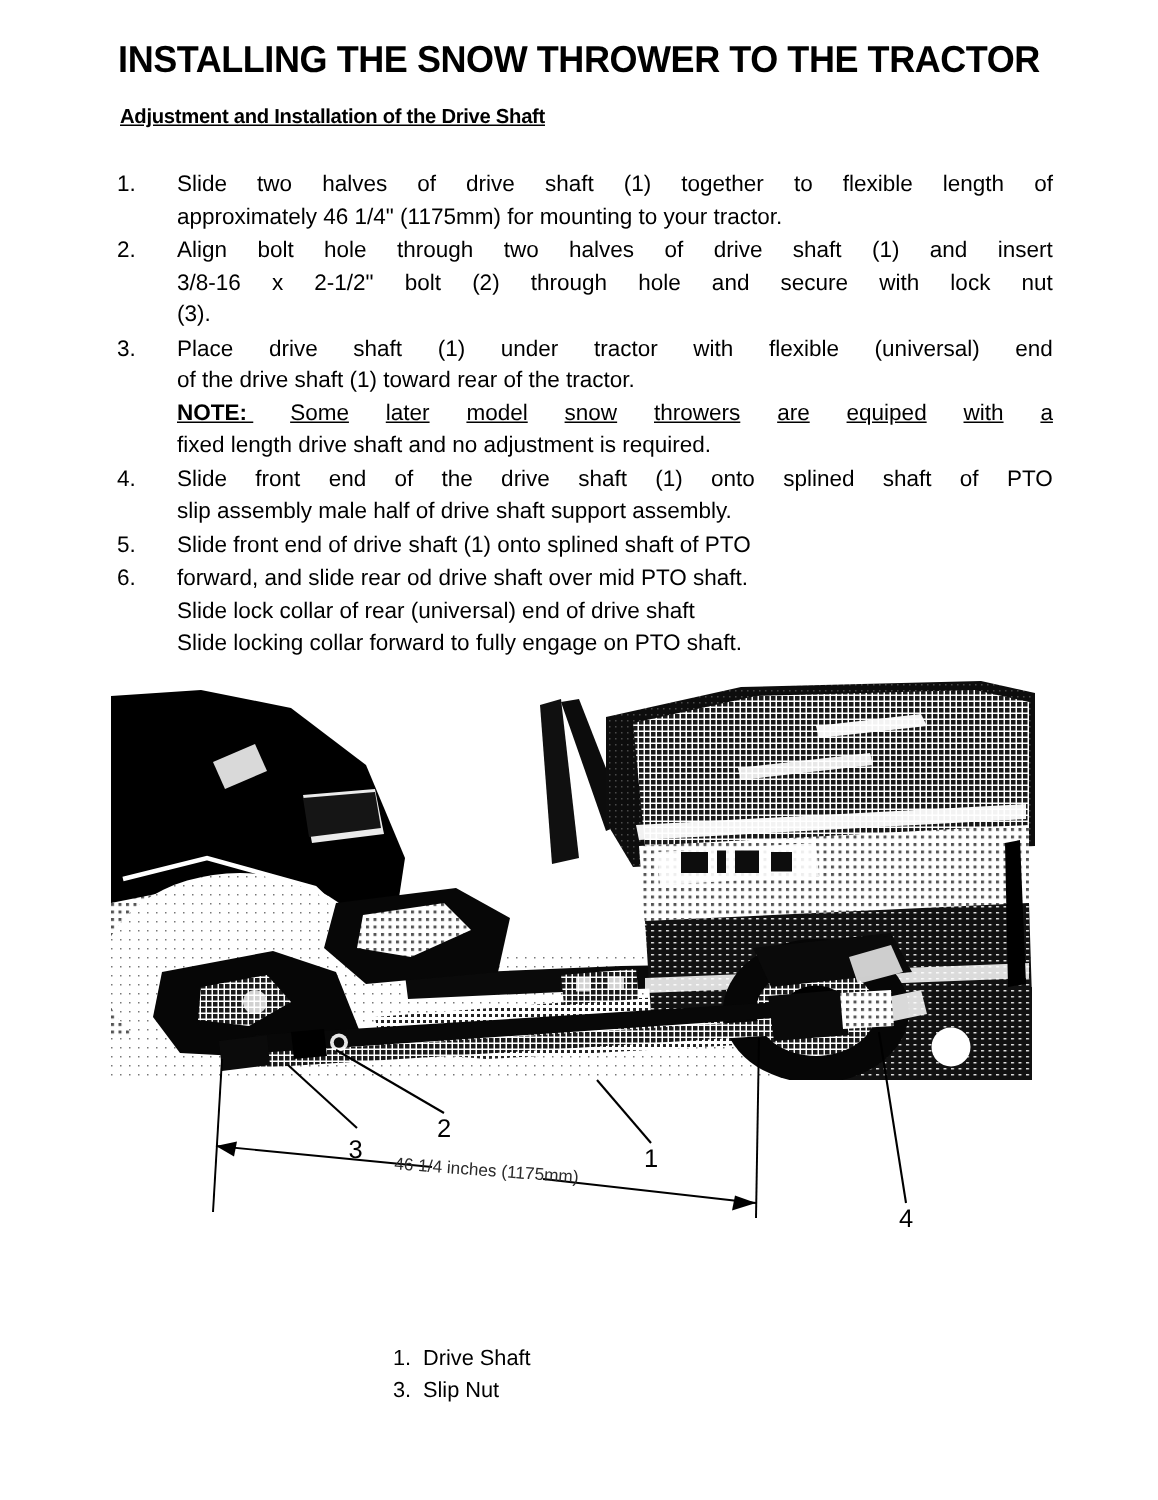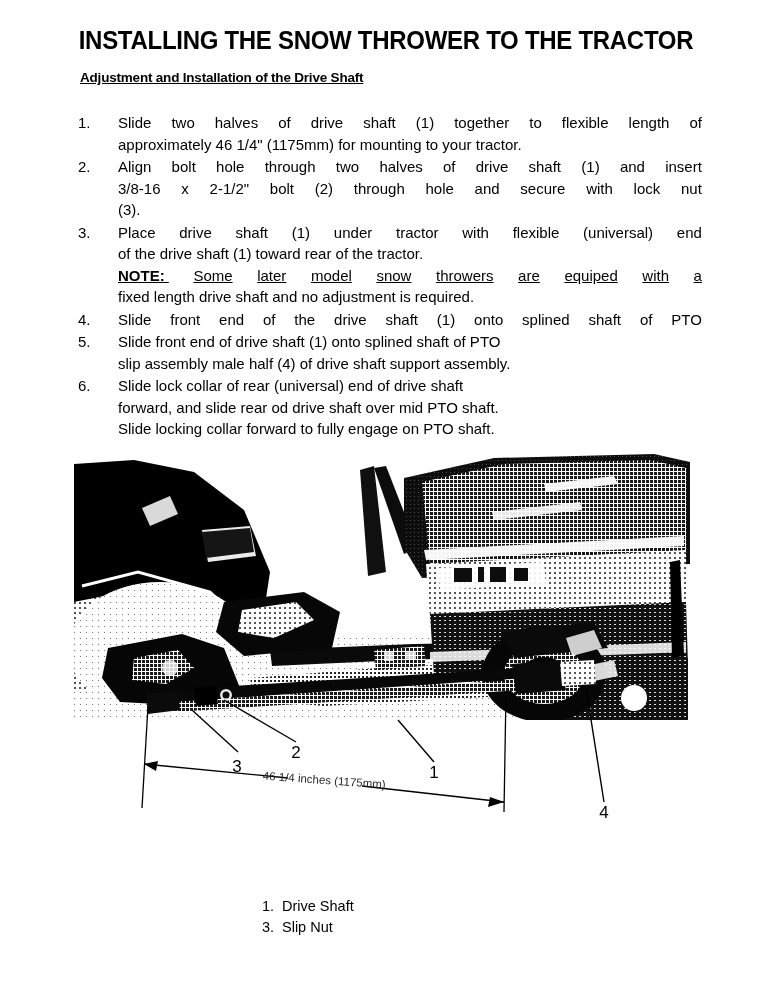--- a/index.html
+++ b/index.html
@@ -222,34 +222,34 @@
           <span>the</span>
           <span>drive</span>
           <span>shaft</span>
           <span>(1)</span>
           <span>onto</span>
           <span>splined</span>
           <span>shaft</span>
           <span>of</span>
           <span>PTO</span>
         </div>
+        <div class="line"><span>slip assembly male half of drive shaft support assembly.</span></div>
       </div>
     </div>
     <div class="step">
       <div class="step-num">5.</div>
       <div class="step-lines">
         <div class="line"><span>Slide front end of drive shaft (1) onto splined shaft of PTO</span></div>
-        <div class="line"><span>slip assembly male half (4) of drive shaft support assembly.</span></div>
       </div>
     </div>
     <div class="step">
       <div class="step-num">6.</div>
       <div class="step-lines">
+        <div class="line"><span>forward, and slide rear od drive shaft over mid PTO shaft.</span></div>
         <div class="line"><span>Slide lock collar of rear (universal) end of drive shaft</span></div>
-        <div class="line"><span>forward, and slide rear od drive shaft over mid PTO shaft.</span></div>
         <div class="line"><span>Slide locking collar forward to fully engage on PTO shaft.</span></div>
       </div>
     </div>
   </div>
 
 <div class="photo-figure">
   <svg class="photo-canvas" viewBox="0 0 616 372" preserveAspectRatio="none">
     <defs>
 
       <pattern id="ht-dark" width="4" height="4" patternUnits="userSpaceOnUse">

